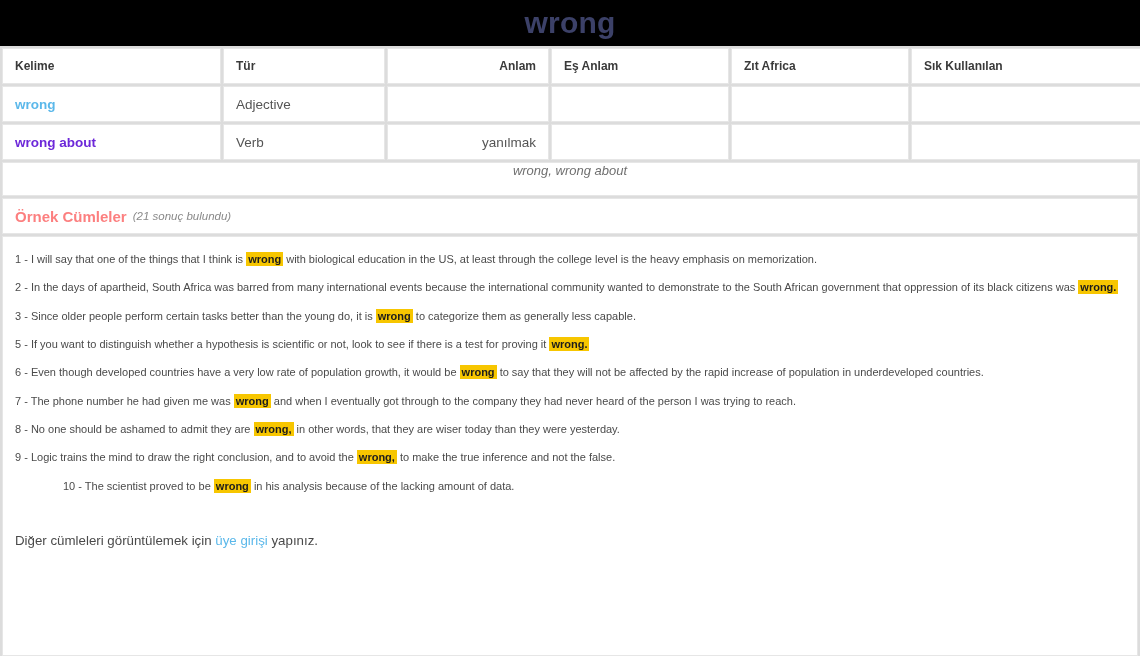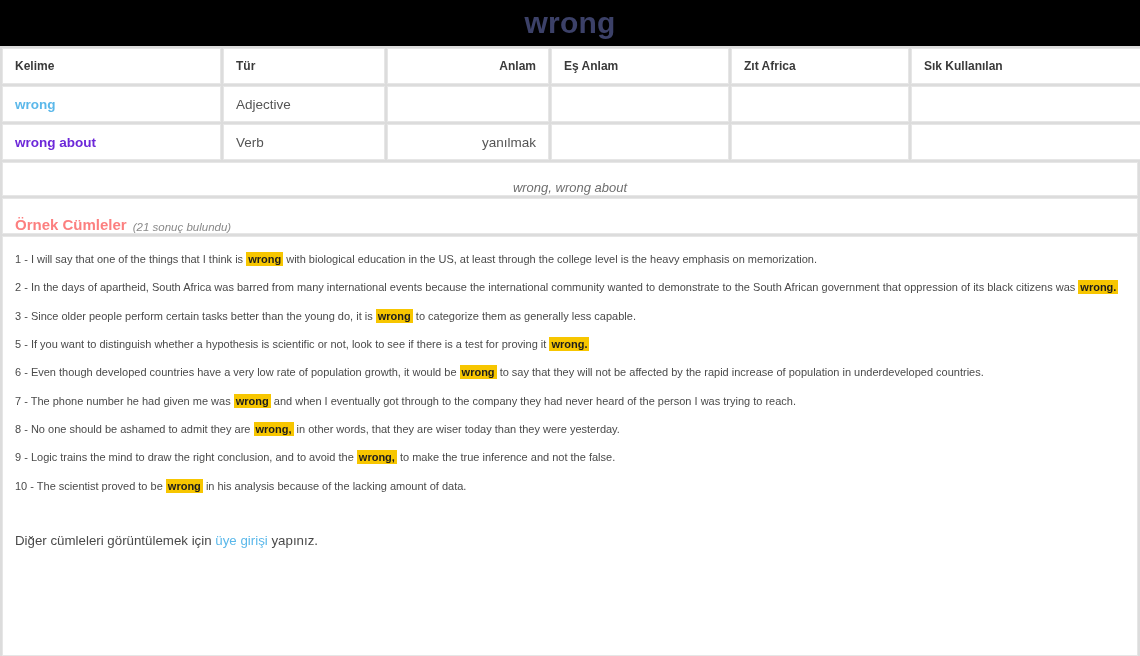--- a/index.html
+++ b/index.html
@@ -75,31 +75,31 @@
   
   .panel {
     background: #ffffff;
     border: 1px solid #e6e6e6;
     margin: 0 2px 2px 2px;
   }
 
   .summary-bar {
     height: 34px;
     display: flex;
-    align-items: flex-end;
+    align-items: flex-start;
     justify-content: center;
     font-size: 13px;
     font-style: italic;
     color: #6f6f6f;
   }
 
   .section-head {
     height: 36px;
     display: flex;
-    align-items: flex-end;
+    align-items: center;
     padding: 0 12px;
     gap: 6px;
   }
   .section-head-title {
     color: #fc7f7f;
     font-size: 15px;
     font-weight: 700;
   }
   .section-head-count {
     color: #8a8a8a;
@@ -111,21 +111,21 @@
   .sentences {
     padding: 14px 12px 10px 12px;
     min-height: 420px;
   }
   .sentence {
     font-size: 11px;
     color: #4a4a4a;
     line-height: 1.62;
     margin: 0 0 10.5px 0;
   }
-  .sentence:last-of-type { margin-bottom: 0; }
+  .sentence:last-of-type { margin-bottom: 0; margin-left: 48px; }
   .hl {
     background: #f7c600;
     color: #1c1c1c;
     font-weight: 700;
     padding: 1px 2px;
   }
 
   .footer-note {
     font-size: 13.3px;
     color: #4a4a4a;

